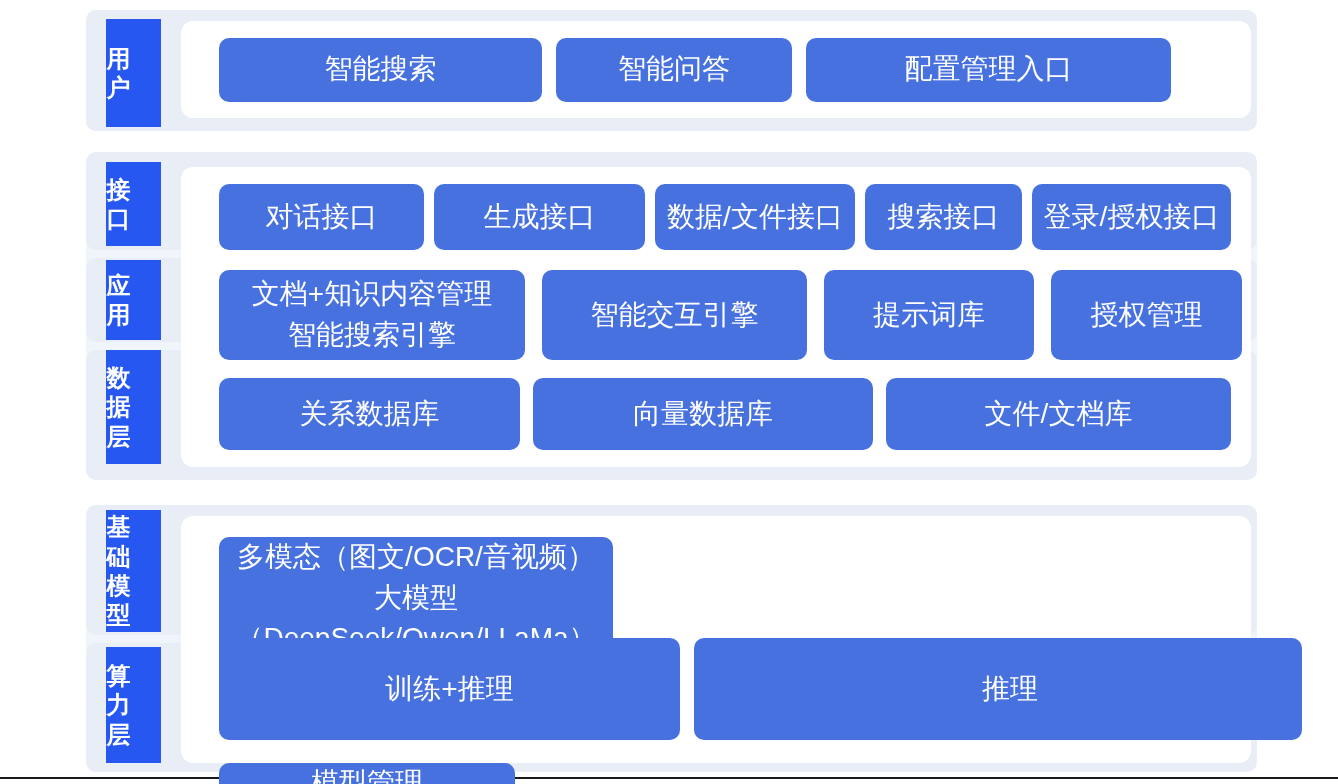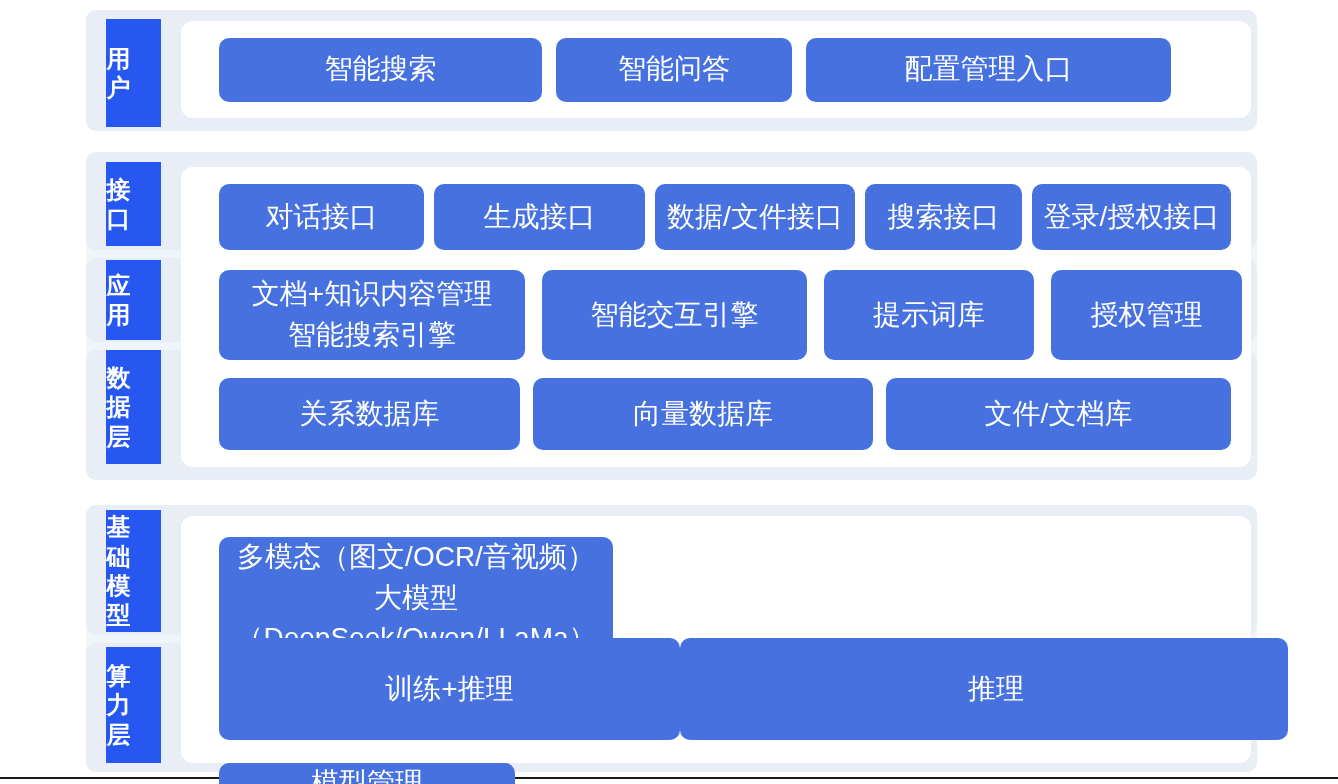--- a/index.html
+++ b/index.html
@@ -125,21 +125,21 @@
   #row-data .box:nth-child(1) { width: 301px; }
   #row-data .box:nth-child(2) { width: 340px; }
   #row-data .box:nth-child(3) { width: 345px; }
 
   
   #row-model { margin-top: 21px; gap: 32px; height: 88px; flex-direction: column; }
   #row-model .box:nth-child(1) { width: 394px; }
   #row-model .box:nth-child(2) { width: 258px; }
   #row-model .box:nth-child(3) { width: 296px; }
 
-  #row-compute { margin-top: 13px; height: 102px; }
+  #row-compute { margin-top: 13px; gap: 14px; height: 102px; }
   #row-compute .box:nth-child(1) { width: 461px; }
   #row-compute .box:nth-child(2) { width: 608px; padding-left: 24px; }
 
   .bottom-rule {
     position: absolute;
     left: 0;
     top: 777px;
     width: 100%;
     height: 2px;
     background: #1a1a1a;

